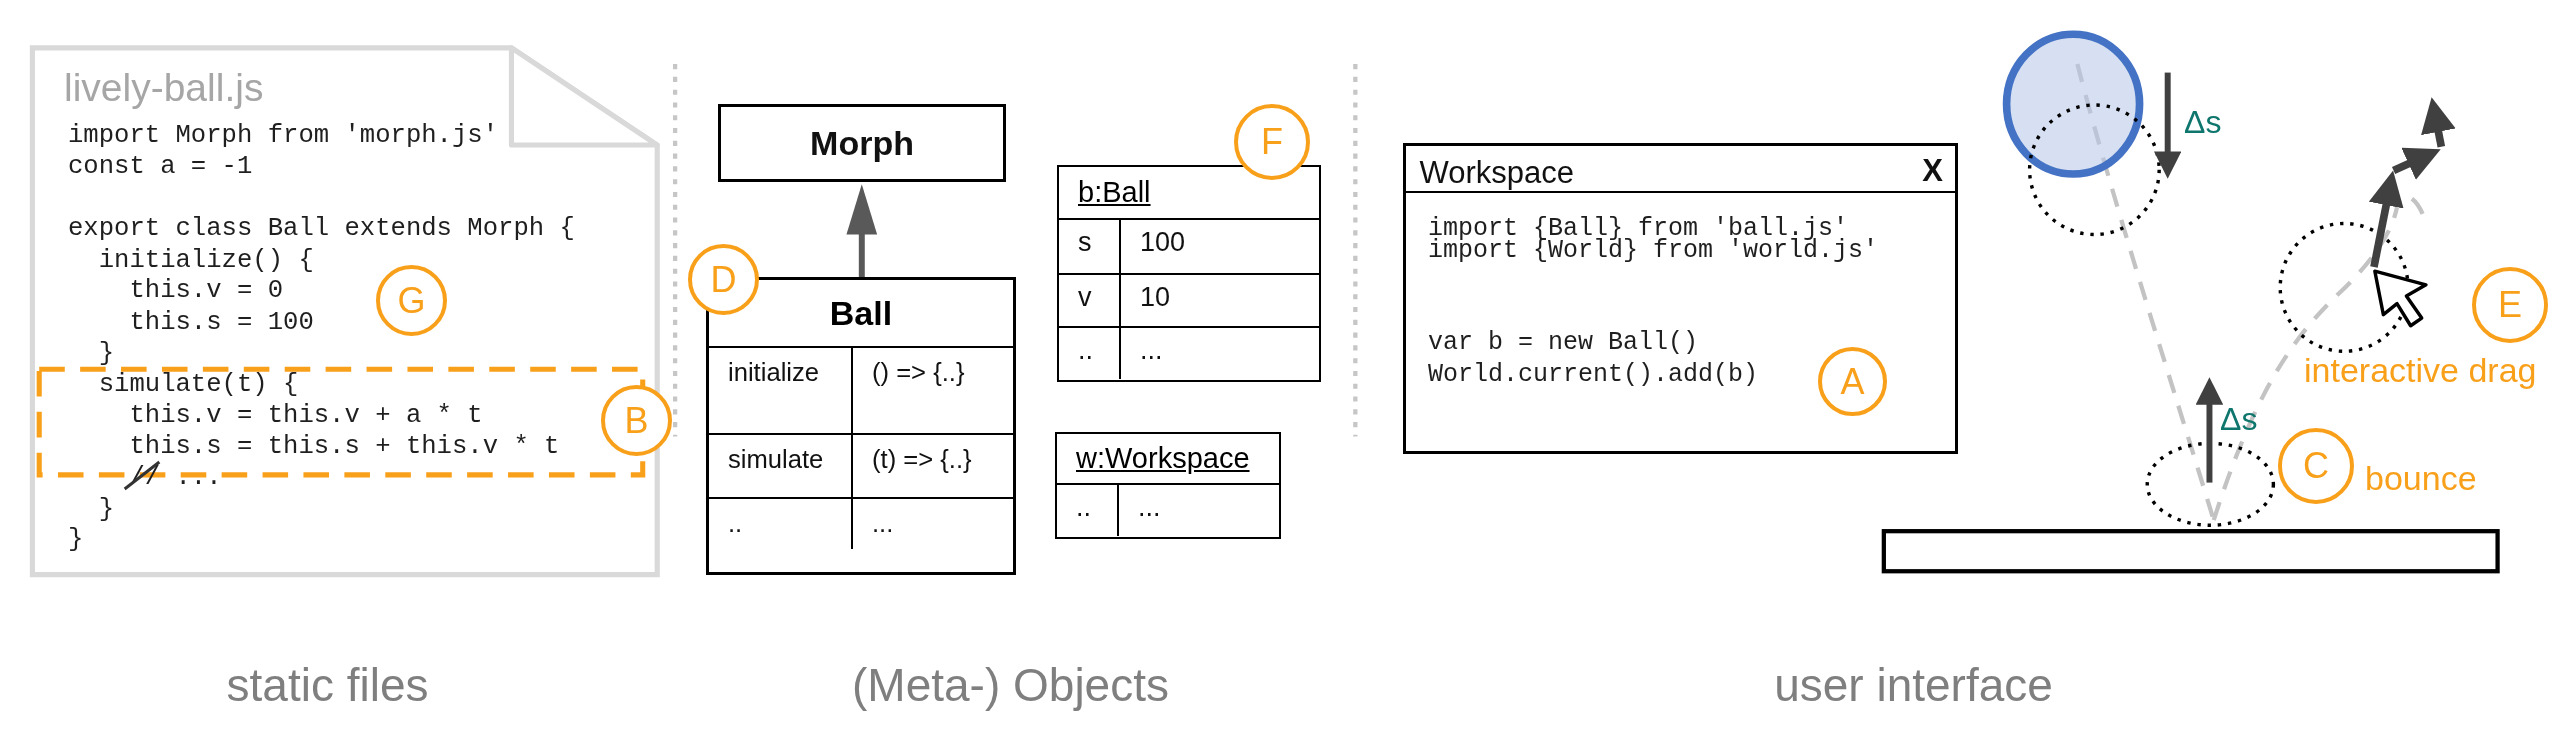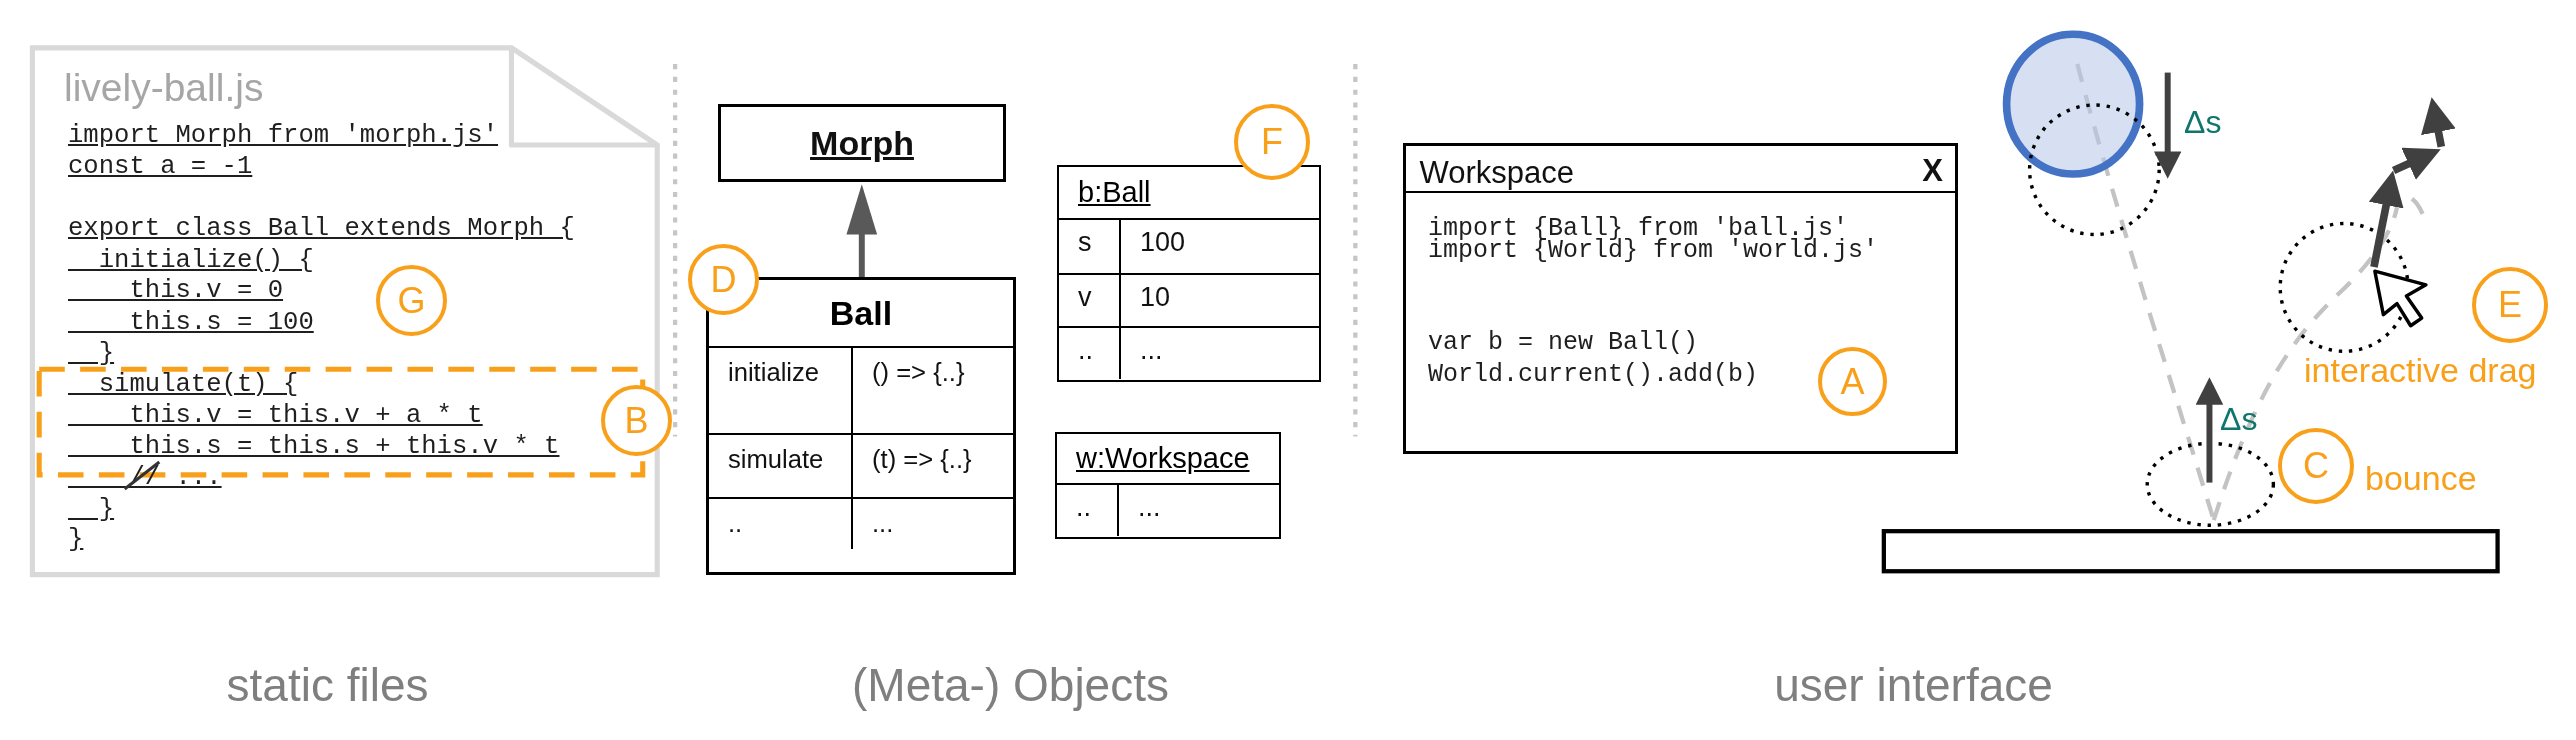--- a/index.html
+++ b/index.html
@@ -2,42 +2,42 @@
 <html style="font-size:13.6px"><head>
 <meta charset="utf-8">
 <style>
   html,body{margin:0;padding:0;background:#fff;}
   .canvas{position:relative;width:2576px;height:741px;background:#fff;overflow:hidden;
           font-family:"Liberation Sans",sans-serif;}
   .abs{position:absolute;}
   svg.layer{position:absolute;left:0;top:0;z-index:1;}
   .filename{left:64px;top:66px;font-size:39px;color:#A6A6A6;z-index:2;}
   .codeline{left:68px;white-space:pre;font-family:"Liberation Mono",monospace;
-            font-size:25.6px;color:#1F1F1F;z-index:2;line-height:31px;text-decoration:underline;}
+            font-size:25.6px;color:#1F1F1F;z-index:2;line-height:31px;}
   .wcodeline{left:1428px;white-space:pre;font-family:"Liberation Mono",monospace;
              font-size:25px;color:#1F1F1F;z-index:3;line-height:30px;}
   .slashmark{left:120px;top:474px;width:44px;height:0;border-top:3.4px solid #333;
              transform:rotate(-38deg);z-index:3;}
   .badge{border:4.3px solid #F9A01B;border-radius:50%;background:#fff;color:#F9A01B;
          display:flex;align-items:center;justify-content:center;font-size:36px;z-index:4;}
   .panel-label{top:658px;font-size:46px;color:#7F7F7F;text-align:center;width:511px;z-index:2;}
   .box{background:#fff;border:3.4px solid #000;z-index:2;box-sizing:border-box;}
   .tbl{background:#fff;z-index:2;box-sizing:border-box;}
   .tbl .hdr{box-sizing:border-box;display:flex;align-items:center;}
   .tbl .row{display:flex;box-sizing:border-box;border-top:2.6px solid #000;}
   .tbl .cell{box-sizing:border-box;padding:10.2px 0 0 19px;font-size:25.6px;color:#111;}
   .tbl .c2{border-left:2.6px solid #000;}
   .cls{border:3.4px solid #000;}
   .cls .hdr{justify-content:center;font-weight:bold;font-size:34px;}
   .inst{border:2.6px solid #000;}
   .inst .hdr{padding-left:19px;font-size:29px;}
   .inst .hdr span{text-decoration:underline;}
   .inst .cell{font-size:27px;padding-top:6.8px;}
   .morph-box{display:flex;align-items:center;justify-content:center;
-             font-weight:bold;font-size:34px;color:#111;text-decoration:underline;}
+             font-weight:bold;font-size:34px;color:#111;}
   .window{background:#fff;border:3.4px solid #000;z-index:2;box-sizing:border-box;}
   .titlebar{height:45px;border-bottom:2.6px solid #000;position:relative;}
   .titlebar .ttl{position:absolute;left:13.6px;top:8.5px;font-size:31px;color:#111;}
   .titlebar .close{position:absolute;right:12px;top:6.8px;font-size:31px;font-weight:bold;
                    color:#111;cursor:default;}
   .ds-label{font-size:32px;color:#0f766e;z-index:2;}
   .orange-label{font-size:34px;color:#F9A01B;z-index:2;}
 </style>
 </head>
 <body>

